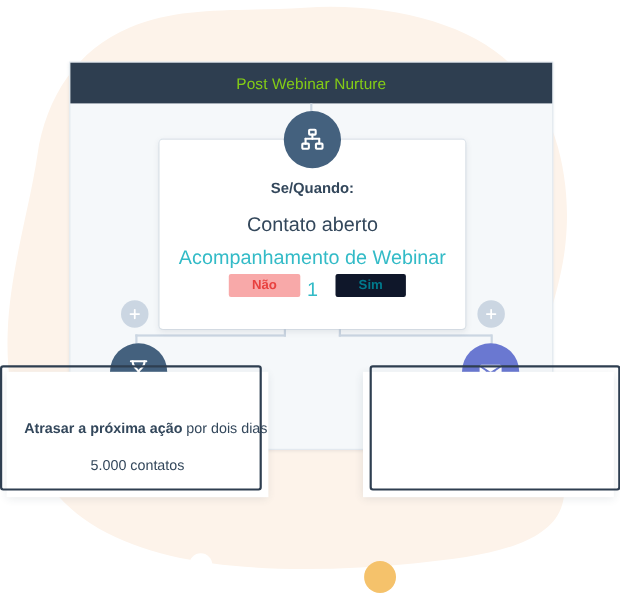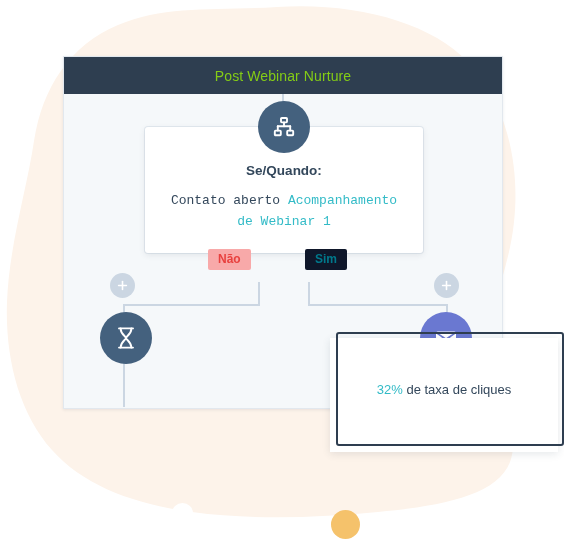--- a/index.html
+++ b/index.html
@@ -120,35 +120,34 @@
     text-align: center;
     z-index: 5;
   }
   .branch-title {
     font-size: 13.5px;
     font-weight: bold;
     color: #33475B;
     margin-bottom: 12px;
   }
   .branch-desc {
-    font-size: 13px;
+    font-size: 18px;
     color: #33475B;
     line-height: 1.65;
-    font-family: Liberation Mono, monospace;
   }
   .branch-desc .link {
     color: #33BBC7;
   }
 
   
   .pill {
     position: absolute;
     font-size: 12px;
     font-weight: bold;
-    padding: 3px 10px 4px;
+    padding: 3px 21px 4px;
     border-radius: 2px;
     z-index: 7;
     line-height: 1.2;
   }
   .pill-no {
     left: 208px; top: 249px;
     background: #F8A9A9;
     color: #E8413F;
   }
   .pill-yes {
@@ -320,30 +319,35 @@
     <span>
       <svg width="22" height="24" viewBox="0 0 22 24" fill="none" stroke="#ffffff" stroke-width="1.9" stroke-linecap="round" stroke-linejoin="round">
         <line x1="4" y1="2.4" x2="18" y2="2.4"></line>
         <line x1="4" y1="21.6" x2="18" y2="21.6"></line>
         <path d="M5.6 2.4 C5.6 8.2 11 10.4 11 12 C11 13.6 5.6 15.8 5.6 21.6"></path>
         <path d="M16.4 2.4 C16.4 8.2 11 10.4 11 12 C11 13.6 16.4 15.8 16.4 21.6"></path>
       </svg>
     </span>
   </div>
 
+  <div class="action-card card-delay">
+    <div class="action-line1">
+      <span class="strong">Atrasar a próxima ação</span><span> por dois dias</span>
+    </div>
+    <div class="action-line2">
+      <span>5.000 contatos</span>
+    </div>
+  </div>
 
   <div class="icon-badge badge-email">
     <span>
       <svg width="26" height="26" viewBox="0 0 26 26" aria-hidden="true">
         <rect x="3" y="6.5" width="20" height="13" rx="1.6" fill="#ffffff"></rect>
         <path d="M4.6 8.6 L13 14.2 L21.4 8.6" fill="none" stroke="#6A78D1" stroke-width="1.7" stroke-linecap="round" stroke-linejoin="round"></path>
         <path d="M4.6 17.6 L10 12.6 M21.4 17.6 L16 12.6" fill="none" stroke="#6A78D1" stroke-width="1.7" stroke-linecap="round"></path>
       </svg>
     </span>
   </div>
 
   <div class="action-card card-email">
-    <div class="action-line2">
-      <span class="metric">32%</span><span> de taxa de cliques</span>
-    </div>
   </div>
 
 </div>
 
 </body></html>

